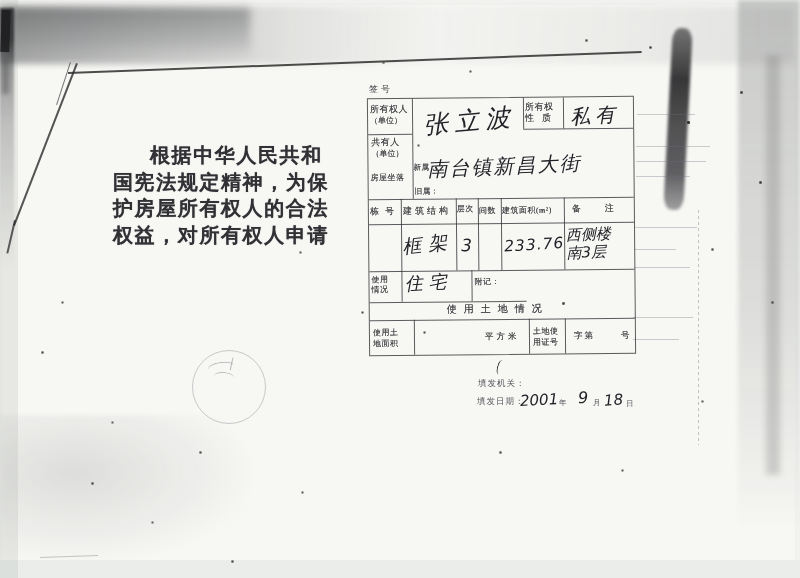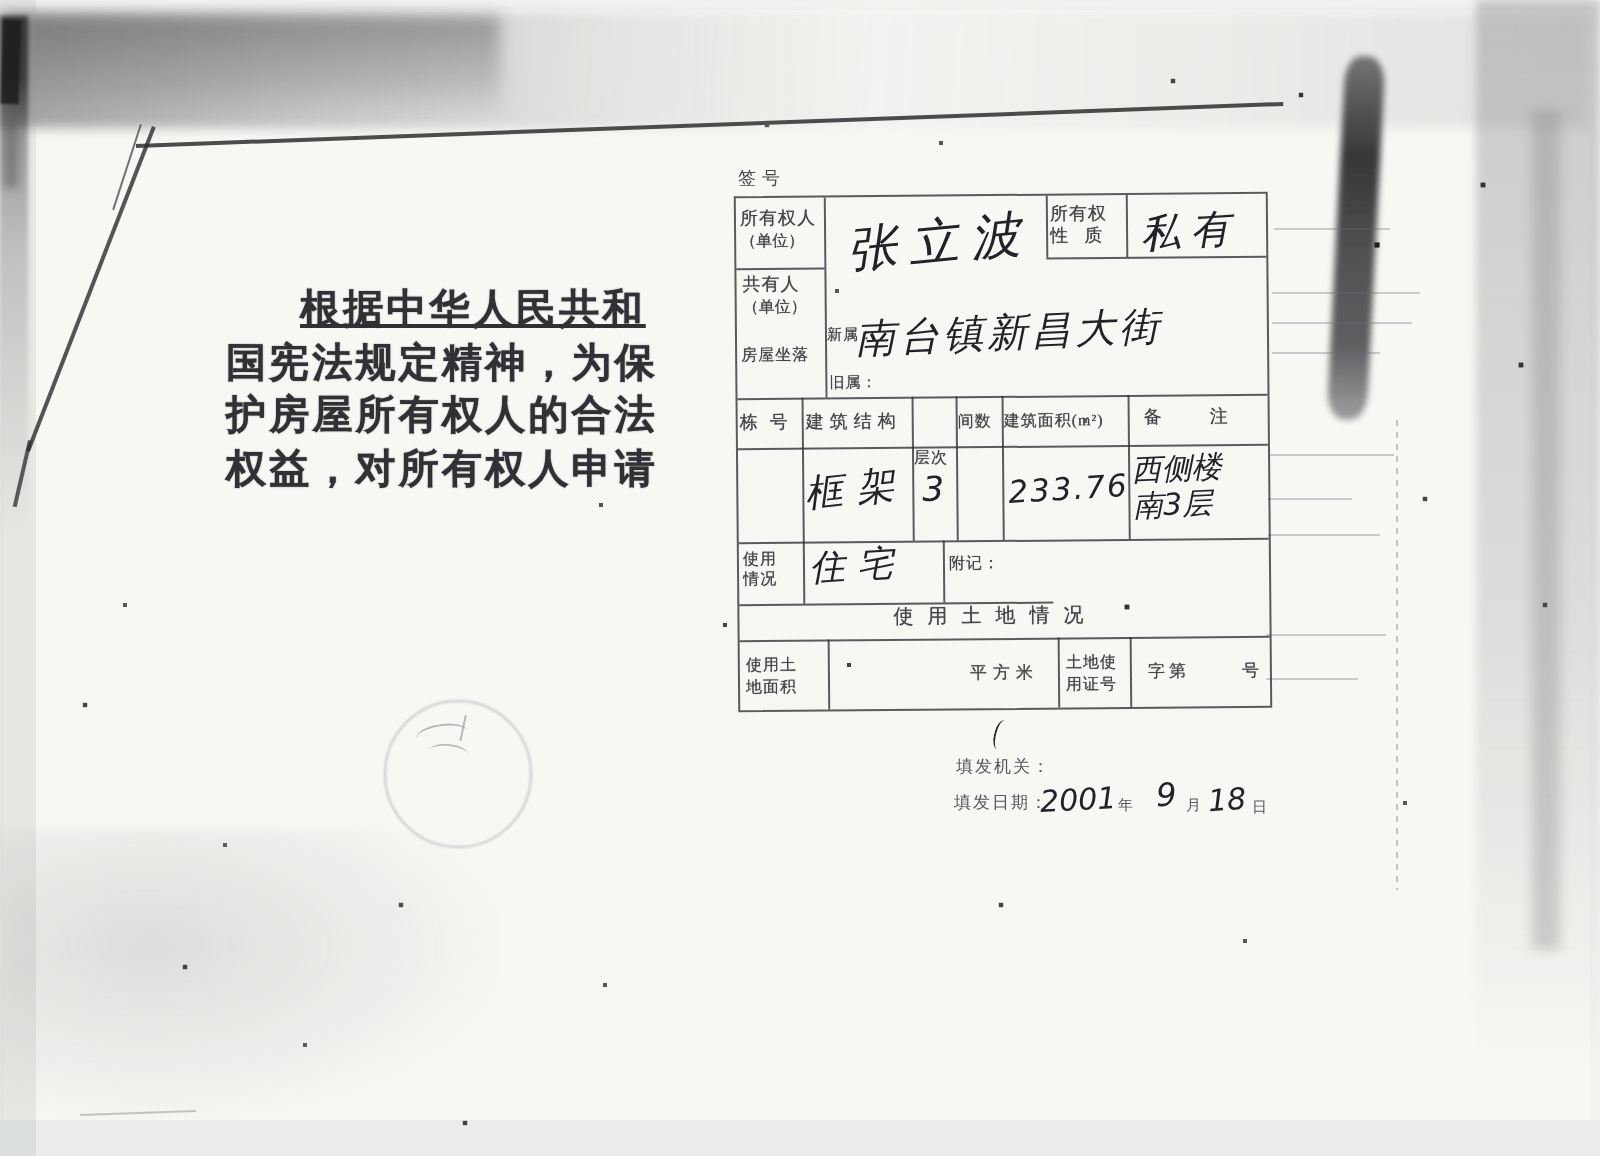--- a/index.html
+++ b/index.html
@@ -58,21 +58,21 @@
       152px 522px 0 .5px #555,232px 561px 0 .6px #444,302px 492px 0 .5px #555,
       500px 452px 0 .6px #444,702px 401px 0 .5px #555,760px 182px 0 .7px #333,
       772px 302px 0 .6px #444,741px 92px 0 .7px #333,62px 302px 0 .5px #555,
       42px 352px 0 .6px #444,112px 422px 0 .5px #555,362px 312px 0 .5px #444,
       542px 210px 0 .5px #666,418px 145px 0 .5px #555;}
 
   
   .intro{position:absolute;left:113px;top:142px;width:245px;font-weight:bold;
     font-size:20px;line-height:26.6px;letter-spacing:1.6px;color:#303035;
     text-shadow:0 0 .7px rgba(40,40,45,.65);}
-  .intro .ind{padding-left:37px;text-decoration:underline;}
+  .intro .ind{padding-left:37px;}
 
   
   .seal{position:absolute;left:192px;top:350px;width:72px;height:72px;border-radius:50%;
     border:1.6px solid rgba(100,105,115,.32);filter:blur(.4px);}
   .sealm1{position:absolute;left:208px;top:362px;width:26px;height:10px;
     border-top:1.2px solid rgba(90,95,105,.42);border-radius:50%;transform:rotate(-8deg);}
   .sealm2{position:absolute;left:214px;top:372px;width:20px;height:8px;
     border-top:1.1px solid rgba(90,95,105,.38);border-radius:50%;transform:rotate(5deg);}
   .sealm3{position:absolute;left:231px;top:358px;width:5px;height:13px;
     border-left:1.2px solid rgba(90,95,105,.40);transform:rotate(12deg);}
@@ -183,21 +183,21 @@
       <small>（单位）</small>
     </div>
 
     <div class="lbl" style="left:2px;top:73px;width:60px;font-size:8px">房屋坐落</div>
     <div class="lbl" style="left:45px;top:63px;font-size:7.5px">新属：</div>
     <div class="hand" style="left:59px;top:55px;font-size:20px;letter-spacing:2px;transform:rotate(-2deg)">南台镇新昌大街</div>
     <div class="lbl" style="left:46px;top:87px;font-size:7.5px">旧属：</div>
 
     <div class="lbl" style="left:1px;top:107px;width:31px;letter-spacing:6px">栋号</div>
     <div class="lbl" style="left:34px;top:107px;width:60px;letter-spacing:3px">建筑结构</div>
-    <div class="lbl" style="left:88px;top:125px;width:40px;font-size:8px">层次</div>
+    <div class="lbl" style="left:88px;top:105px;width:40px;font-size:8px">层次</div>
     <div class="lbl" style="left:110px;top:107px;width:21px;font-size:8px">间数</div>
     <div class="lbl" style="left:133px;top:107px;width:82px;font-size:8px">建筑面积(m²)</div>
     <div class="lbl" style="left:203px;top:106px;letter-spacing:24px">备注</div>
 
     <div class="hand" style="left:33px;top:133px;font-size:19px;letter-spacing:7px;transform:rotate(-6deg)">框架</div>
     <div class="hand" style="left:92px;top:137px;font-size:17px">3</div>
     <div class="hand" style="left:135px;top:138px;font-size:15.5px;letter-spacing:1px;transform:rotate(-3deg)">233.76</div>
     <div class="hand" style="left:197px;top:128px;font-size:15px;line-height:18px;transform:rotate(-2deg)">
       <span>西侧楼</span><br>
       <span>南3层</span>

